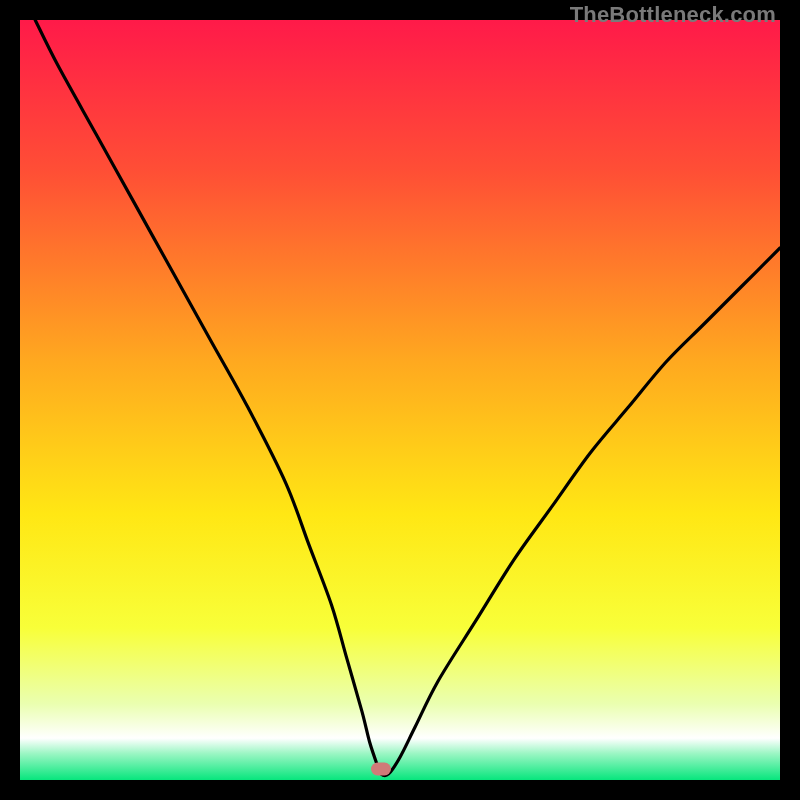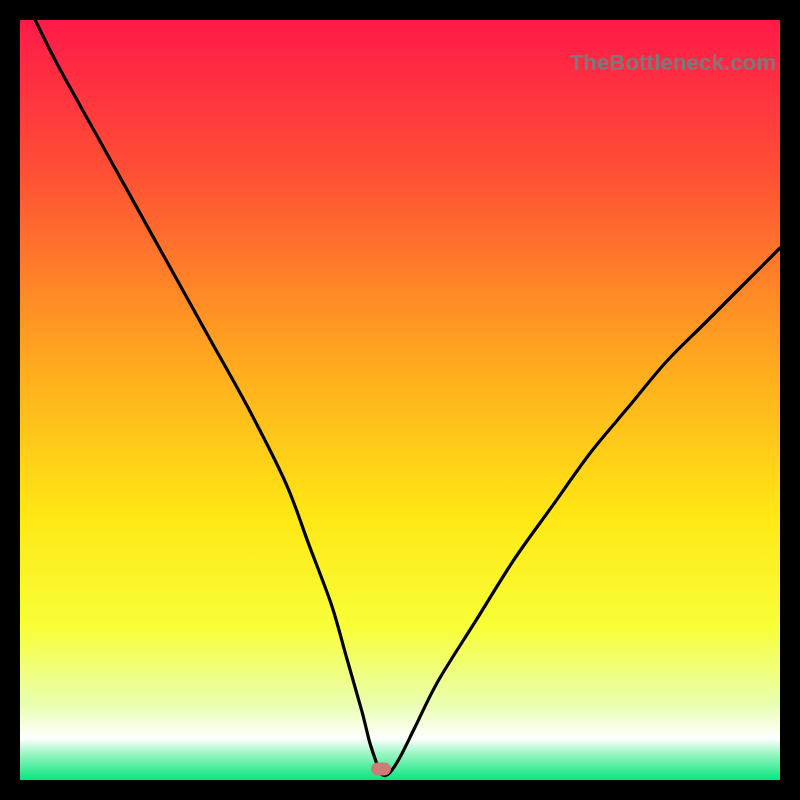--- a/index.html
+++ b/index.html
@@ -28,21 +28,20 @@
   }
   .watermark {
     position: absolute;
     top: 2px;
     right: 24px;
     color: #7a7a7a;
     font-size: 22px;
     font-weight: 600;
     letter-spacing: 0.2px;
     font-family: Arial, Helvetica, sans-serif;
-    margin-top: 48px;
   }
   .marker {
     position: absolute;
     width: 20px;
     height: 13px;
     border-radius: 7px;
     transform: translate(-50%, -50%);
   }
 </style>
 </head>

